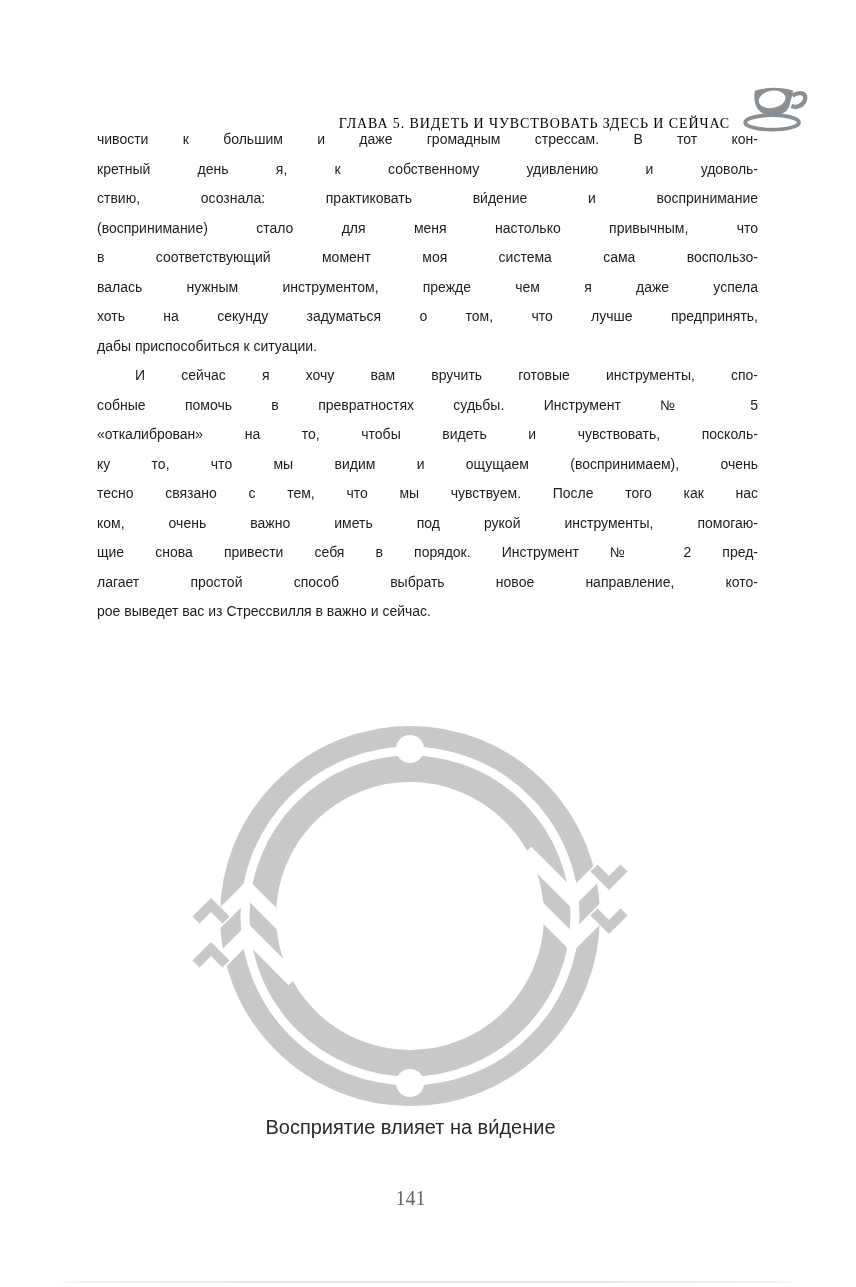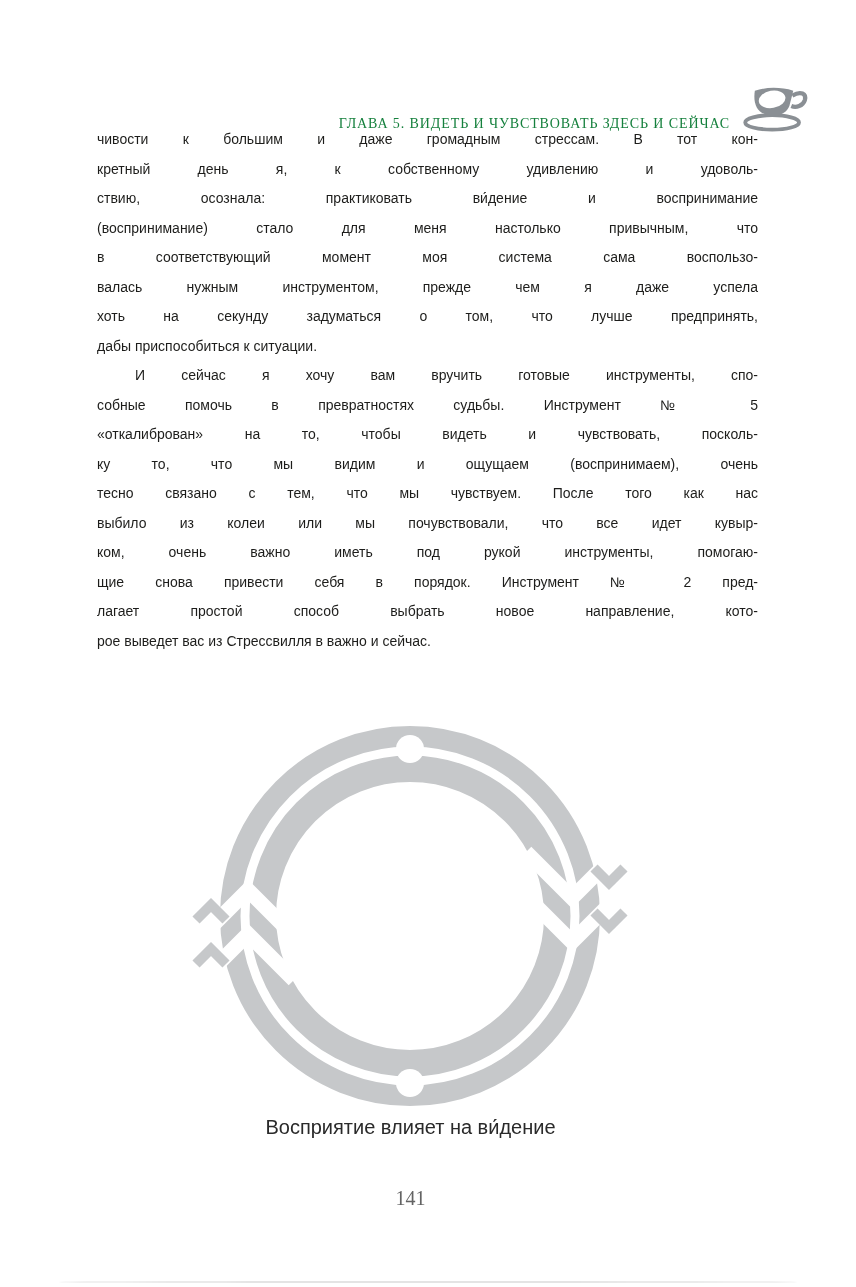--- a/index.html
+++ b/index.html
@@ -11,21 +11,21 @@
     font-family:"Liberation Sans","DejaVu Sans",sans-serif;
   }
   
   .running-head{
     position:absolute;top:84px;right:46px;
     display:flex;align-items:center;gap:10px;
   }
   .running-head .head-title{
     font-family:"Liberation Serif","DejaVu Serif",serif;
     font-size:14px;letter-spacing:0.9px;
-    color:#15803d;white-space:nowrap;margin-top:32px;
+    color:#000000;white-space:nowrap;margin-top:32px;
   }
   .teacup{width:70px;height:48px;display:block;}
   
   .body-text{
     position:absolute;top:125px;left:97px;width:661px;
     font-size:14px;line-height:29.5px;color:#1d1d1b;
   }
   .tl{text-align:justify;text-align-last:justify;}
   .tl.last{text-align-last:left;}
   .tl.indent{text-indent:38px;}
@@ -75,21 +75,20 @@
     <div class="tl">в соответствующий момент моя система сама воспользо-</div>
     <div class="tl">валась нужным инструментом, прежде чем я даже успела</div>
     <div class="tl">хоть на секунду задуматься о том, что лучше предпринять,</div>
     <div class="tl last">дабы приспособиться к ситуации.</div>
 
     <div class="tl indent">И сейчас я хочу вам вручить готовые инструменты, спо-</div>
     <div class="tl">собные помочь в превратностях судьбы. Инструмент № 5</div>
     <div class="tl">«откалиброван» на то, чтобы видеть и чувствовать, посколь-</div>
     <div class="tl">ку то, что мы видим и ощущаем (воспринимаем), очень</div>
     <div class="tl">тесно связано с тем, что мы чувствуем. После того как нас</div>
-    <div class="tl">выбило из колеи или мы почувствовали, что все идет кувыр-</div>
     <div class="tl">ком, очень важно иметь под рукой инструменты, помогаю-</div>
     <div class="tl">щие снова привести себя в порядок. Инструмент № 2 пред-</div>
     <div class="tl">лагает простой способ выбрать новое направление, кото-</div>
     <div class="tl last">рое выведет вас из Стрессвилля в важно и сейчас.</div>
   </div>
 
 
   <svg class="cycle-svg" viewBox="0 0 440 440" aria-hidden="true">
 
     <circle class="ring-gray" cx="220" cy="220" r="162" fill="none" stroke-width="56"></circle>

